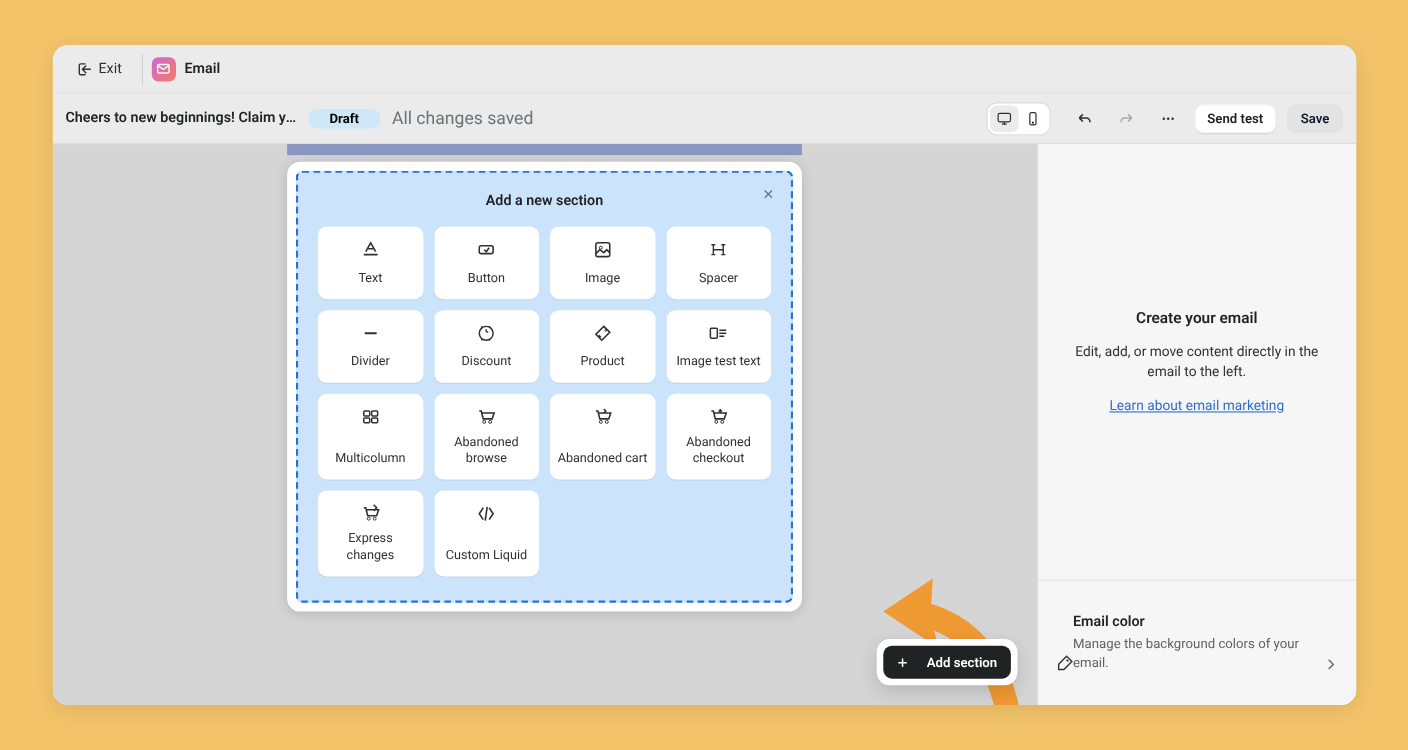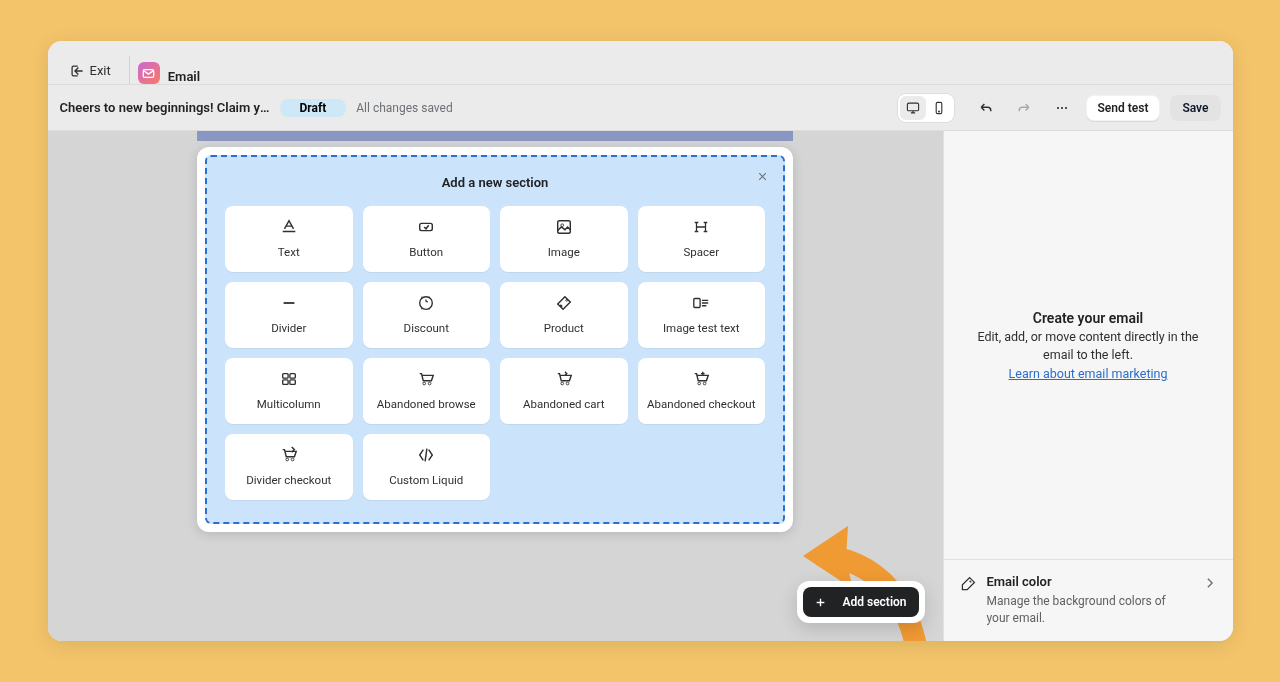--- a/index.html
+++ b/index.html
@@ -1,66 +1,66 @@
 <!DOCTYPE html>
 <html><head>
 <meta charset="utf-8">
 <style>
 *{box-sizing:border-box;margin:0;padding:0}
 body{background:#f3c46a;font-family:-apple-system,BlinkMacSystemFont,"Segoe UI",Roboto,sans-serif;font-size:13px;color:#202223;padding:30px;display:flex;align-items:center;justify-content:center;min-height:682px}
 .window{width:1185px;height:600px;background:#f1f1f1;border-radius:14px;overflow:hidden;box-shadow:0 4px 20px rgba(0,0,0,0.1);display:flex;flex-direction:column}
 
 
-.topbar{height:44px;background:#ebebeb;display:flex;align-items:flex-end;padding:0 12px;border-bottom:1px solid #ddd}
+.topbar{height:44px;background:#ebebeb;display:flex;align-items:center;padding:0 12px;border-bottom:1px solid #ddd}
 .exit-btn{display:flex;align-items:center;gap:6px;padding:6px 10px;border-radius:8px;cursor:pointer;color:#303030}
 .vr{width:1px;height:28px;background:#d1d1d1;margin:0 8px}
 .app-icon{width:22px;height:22px;border-radius:6px;background:linear-gradient(135deg,#c969d6,#fa7a5f);display:flex;align-items:center;justify-content:center}
 .app-label{font-weight:600;margin-left:8px}
 
 
 .subbar{height:46px;background:#ebebeb;display:flex;align-items:center;padding:0 12px;border-bottom:1px solid #ddd;gap:10px}
 .subject{font-weight:650;max-width:210px;white-space:nowrap;overflow:hidden;text-overflow:ellipsis}
 .badge{background:#cfe8f7;color:#000000;padding:2px 20px;border-radius:8px;font-size:12px;font-weight:700}
-.saved{color:#6d7175;font-size:12px}
+.saved{color:#6d7175;font-size:16px}
 .spacer{flex:1}
 .iconbtn{width:28px;height:28px;border-radius:8px;display:flex;align-items:center;justify-content:center;cursor:pointer}
 .pillbtn{padding:6px 12px;border-radius:8px;font-weight:600;cursor:pointer;font-size:12px}
 .pillbtn.white{background:#fff;box-shadow:0 1px 0 rgba(0,0,0,.08),inset 0 0 0 1px rgba(0,0,0,.05)}
 .pillbtn.disabled{background:#e3e3e3;color:#0f172a;cursor:default}
 .device-toggle{display:flex;background:#fff;border-radius:8px;padding:2px;box-shadow:0 0 0 1px rgba(0,0,0,.06)}
 .device-toggle .iconbtn{width:26px;height:24px;border-radius:6px}
 .device-toggle .iconbtn.active{background:#ebebeb}
 
 
 .content{flex:1;display:flex;overflow:hidden;position:relative}
 .canvas{flex:1;background:#d5d5d5;position:relative;overflow:hidden}
-.email-body{position:absolute;left:50%;transform:translateX(-50%);top:-20px;width:596px}
+.email-body{position:absolute;left:50%;transform:translateX(-50%);top:-20px;width:468px}
 .email-header{background:#8b97c3;height:30px}
 .section-card{background:#fff;border-radius:12px;box-shadow:0 2px 12px rgba(0,0,0,.15);padding:8px;margin-top:6px}
 .section-inner{background:#cbe4fb;border:2px dashed #2a6fd6;border-radius:6px;padding:18px 18px 22px;position:relative}
 .section-title{text-align:center;font-weight:650;font-size:13px;margin-bottom:16px}
 .close-x{position:absolute;top:10px;right:12px;width:18px;height:18px;display:flex;align-items:center;justify-content:center;color:#6d7175;cursor:pointer}
 .tile-grid{display:grid;grid-template-columns:repeat(4,1fr);gap:10px}
 .tile{background:#fff;border-radius:8px;padding:12px 6px;display:flex;flex-direction:column;align-items:center;justify-content:space-between;gap:6px;cursor:pointer;min-height:66px;box-shadow:0 1px 0 rgba(0,0,0,.06)}
 .tile svg{color:#303030}
 .tile-label{font-size:11.5px;text-align:center;line-height:1.3;color:#303030}
 .footer-block{background:#000;color:#eee;padding:18px 44px 28px;margin-top:6px}
 .footer-block p{font-size:13px;line-height:1.7}
 
 
 .add-float{position:absolute;right:18px;bottom:18px;background:#fff;border-radius:12px;padding:6px;box-shadow:0 6px 18px rgba(0,0,0,.15)}
 .add-btn{background:#202223;color:#fff;border-radius:8px;padding:8px 12px;display:flex;align-items:center;gap:16px;font-weight:600;font-size:12px;cursor:pointer}
 
 
 .rpanel{width:290px;background:#f6f6f6;border-left:1px solid #e1e1e1;display:flex;flex-direction:column;overflow:hidden}
-.rpanel-main{flex:1;display:flex;flex-direction:column;justify-content:center;padding:24px;text-align:center;gap:2px}
+.rpanel-main{flex:1;display:flex;flex-direction:column;justify-content:center;padding:24px;text-align:center;gap:14px}
 .rpanel-main h3{font-size:14px;font-weight:650}
 .rpanel-main p{font-size:12.5px;color:#303030;line-height:1.45}
 .rpanel-main a{color:#2a6ecb;font-size:12.5px;text-decoration:underline;cursor:pointer}
-.rpanel-bottom{border-top:1px solid #e1e1e1;padding:14px 16px;display:flex;gap:11px;align-items:flex-start;cursor:pointer}
+.rpanel-bottom{border-top:1px solid #e1e1e1;padding:30px 16px;display:flex;gap:0;align-items:flex-end;cursor:pointer}
 .rpanel-bottom .txt{flex:1}
 .rpanel-bottom .ttl{font-size:13px;font-weight:600;margin-bottom:4px}
 .rpanel-bottom .sub{font-size:12px;color:#616161;line-height:1.4}
 
 
 .arrow{position:absolute;left:720px;top:370px;pointer-events:none}
 </style>
 </head>
 <body>
 
@@ -225,21 +225,21 @@
                   </svg>
                   <div class="tile-label">Abandoned checkout</div>
                 </div>
                 <div class="tile">
                   <svg width="18" height="18" viewBox="0 0 20 20" fill="none" stroke="currentColor">
                     <circle cx="8" cy="15" r="1.5"></circle>
                     <circle cx="14" cy="15" r="1.5"></circle>
                     <path d="M3 4h2l2 8h9l2-6H6" stroke-width="1.6"></path>
                     <path d="M13 1l3 3-3 3" stroke-width="1.6"></path>
                   </svg>
-                  <div class="tile-label">Divider checkout</div>
+                  <div class="tile-label">Express changes</div>
                 </div>
                 <div class="tile">
                   <svg width="18" height="18" viewBox="0 0 20 20" fill="none" stroke="currentColor">
                     <path d="M7 4l-4 6 4 6M13 4l4 6-4 6M11 3l-2 14" stroke-width="1.6"></path>
                   </svg>
                   <div class="tile-label">Custom Liquid</div>
                 </div>
               </div>
           </div>
         </div>

